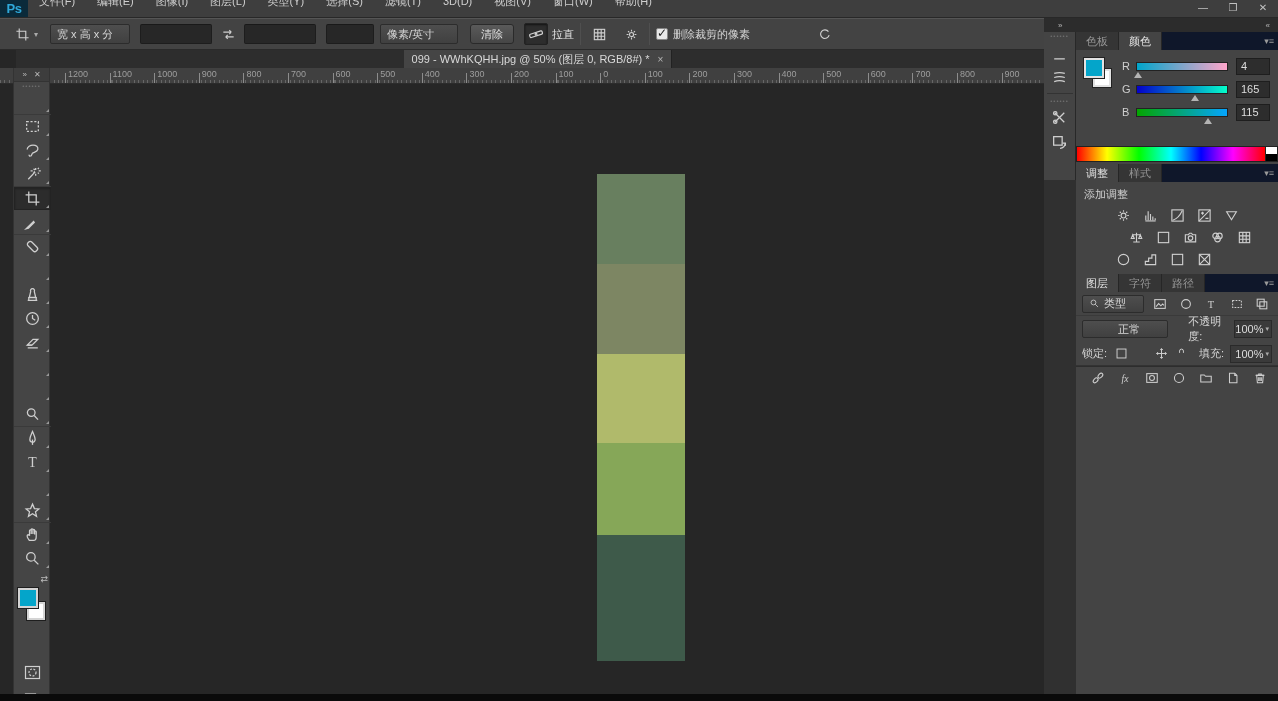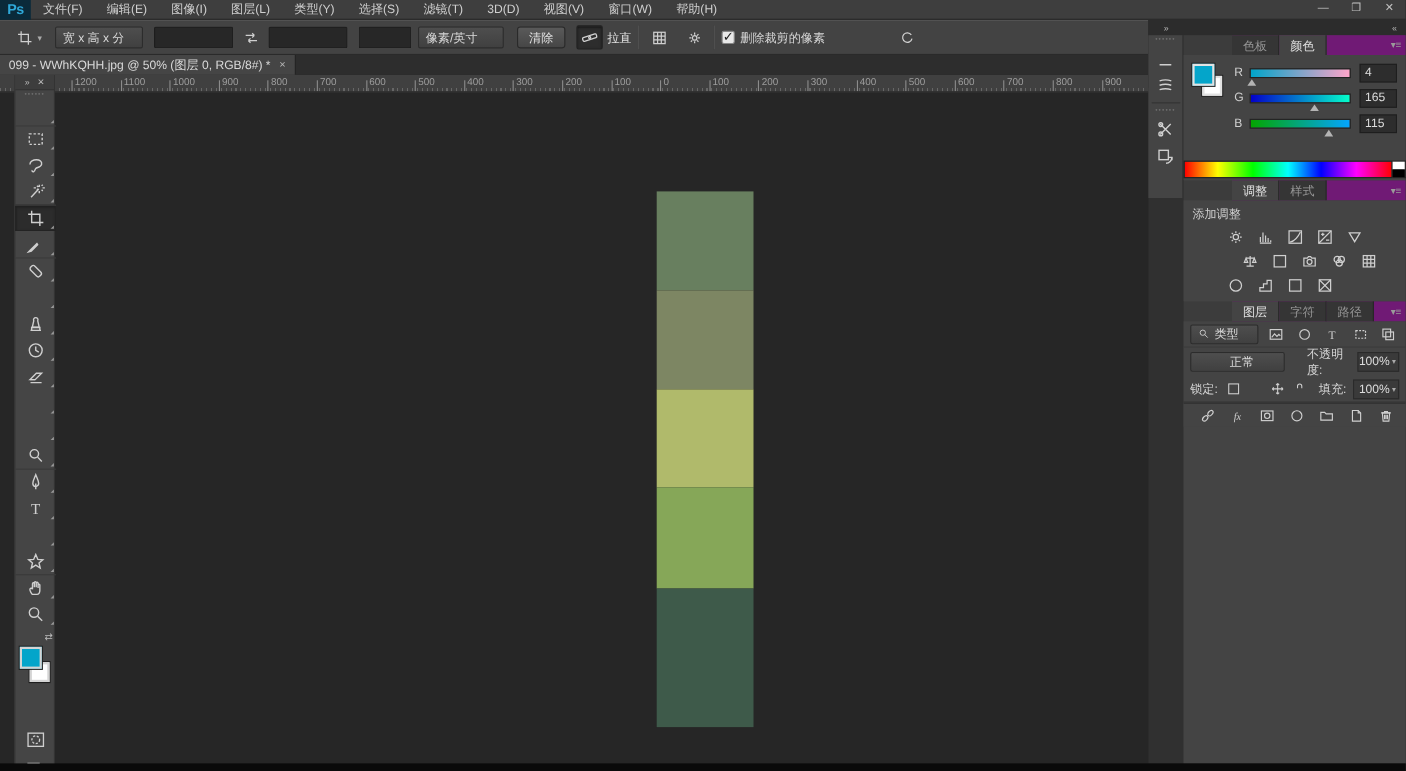--- a/index.html
+++ b/index.html
@@ -5,21 +5,21 @@
   * { margin:0; padding:0; box-sizing:border-box; }
   html,body { width:1278px; height:701px; overflow:hidden; }
   body { font-family:"Liberation Sans","DejaVu Sans",sans-serif; font-size:11px; color:#d6d6d6;
          background:#262626; position:relative; -webkit-font-smoothing:antialiased; }
   .ic { display:block; }
   .ic path,.ic rect,.ic circle,.ic ellipse { stroke:#cfcfcf; stroke-width:1.2; fill:none; }
   .ic [fill]:not([fill="none"]) { stroke:none; }
 
   
   #menubar { position:absolute; left:0; top:0; width:1278px; height:18px; background:#3e3e3e;
-             display:flex; align-items:center; border-bottom:1px solid #282828; z-index:30; }
+             display:flex; align-items:flex-end; border-bottom:1px solid #282828; z-index:30; }
   #logo { width:28px; height:18px; background:#0a2a3a; color:#2fa8d8; font-weight:bold; font-size:13px;
           display:flex; align-items:center; justify-content:center; letter-spacing:-.5px; }
   .menu-item { padding:0 11px; height:32px; display:flex; align-items:center; color:#cfcfcf; cursor:default; }
   #win-controls { margin-left:auto; display:flex; height:18px; }
   .win-btn { width:30px; height:16px; display:flex; align-items:center; justify-content:center; color:#c2c2c2; font-size:10px; }
 
   
   #optionsbar { position:absolute; left:0; top:18px; width:1044px; height:32px; background:#434343;
                 border-top:1px solid #555; border-bottom:1px solid #2a2a2a; display:flex; align-items:center; z-index:25; }
   .ob-sep { width:1px; height:22px; background:#333; border-right:1px solid #4f4f4f; margin:0 6px; }
@@ -28,21 +28,21 @@
   .field { height:20px; background:#272727; border:1px solid #1d1d1d; border-top-color:#191919; border-radius:2px; color:#ddd;
            padding:0 4px; font-size:11px; font-family:inherit; }
   .btn { height:20px; background:linear-gradient(#5a5a5a,#464646); border:1px solid #2a2a2a; border-radius:3px;
          color:#e2e2e2; display:flex; align-items:center; padding:0 10px; }
   .icbox { width:24px; height:22px; display:flex; align-items:center; justify-content:center; border-radius:2px; }
   .icbox.pressed { background:#2d2d2d; border:1px solid #222; box-shadow:inset 0 1px 2px rgba(0,0,0,.6); }
   .checkbox { width:12px; height:12px; background:#e8e8e8; border:1px solid #888; border-radius:2px; position:relative; }
   .checkbox.checked::after { content:"✓"; position:absolute; left:0px; top:-3px; color:#222; font-size:12px; font-weight:bold; }
 
   
-  #tabbar { position:absolute; left:0; top:50px; width:1044px; height:18px; background:#2d2d2d; display:flex; z-index:20; }
+  #tabbar { position:absolute; left:16px; top:50px; width:1044px; height:18px; background:#2d2d2d; display:flex; z-index:20;justify-content:center; }
   #doc-tab { background:#454545; color:#d9d9d9; display:flex; align-items:center; gap:8px; padding:0 8px;
              border-right:1px solid #222; font-size:11px; }
   #tab-close { color:#b5b5b5; font-size:10px; }
 
   
   #ruler { position:absolute; left:0; top:68px; width:1044px; height:16px; background:#404040;
            border-bottom:1px solid #2c2c2c; overflow:hidden; z-index:10;
            background-image:repeating-linear-gradient(to right,rgba(140,140,140,.5) 0 1px,transparent 1px 4.46px);
            background-size:100% 3px; background-position:0 100%; background-repeat:no-repeat; }
   .ruler-label { position:absolute; top:1px; font-size:9px; color:#9d9d9d; }
@@ -78,21 +78,21 @@
   #dock-header { height:14px; display:flex; align-items:center; justify-content:space-between;
                  padding:0 8px 0 14px; color:#b5b5b5; font-size:8px; background:#2c2c2c; }
   #icon-dock { position:absolute; left:0; top:14px; width:32px; height:148px; background:#444;
                border-right:1px solid #282828; display:flex; flex-direction:column; align-items:center; }
   .dock-grip { color:#6e6e6e; font-size:6px; letter-spacing:1px; height:8px; line-height:8px; }
   .dock-btn { width:26px; height:25px; display:flex; align-items:center; justify-content:center; }
   .dock-div { width:26px; border-top:1px solid #333; margin:3px 0; }
 
   #panels { position:absolute; left:32px; top:14px; width:202px; height:662px; background:#3c3c3c;
             display:flex; flex-direction:column; }
-  .tabbar { height:18px; background:#701a75; display:flex; align-items:flex-end; position:relative;margin-left:44px; }
+  .tabbar { height:18px; background:#0f172a; display:flex; align-items:flex-end; position:relative; }
   .ptab { height:18px; display:flex; align-items:center; padding:0 10px; color:#969696; background:#353535;
           border-right:1px solid #262626; font-size:11px; }
   .ptab.active { background:#444; color:#e0e0e0; }
   .panel-menu { position:absolute; right:4px; top:4px; color:#9a9a9a; font-size:9px; }
   .panel-body { background:#444; }
 
   
   #color-body { height:114px; position:relative; }
   #cp-fg { position:absolute; left:8px; top:8px; width:20px; height:20px; border:2px solid #e2e2e2;
            box-shadow:0 0 0 1px #222; z-index:2; }

